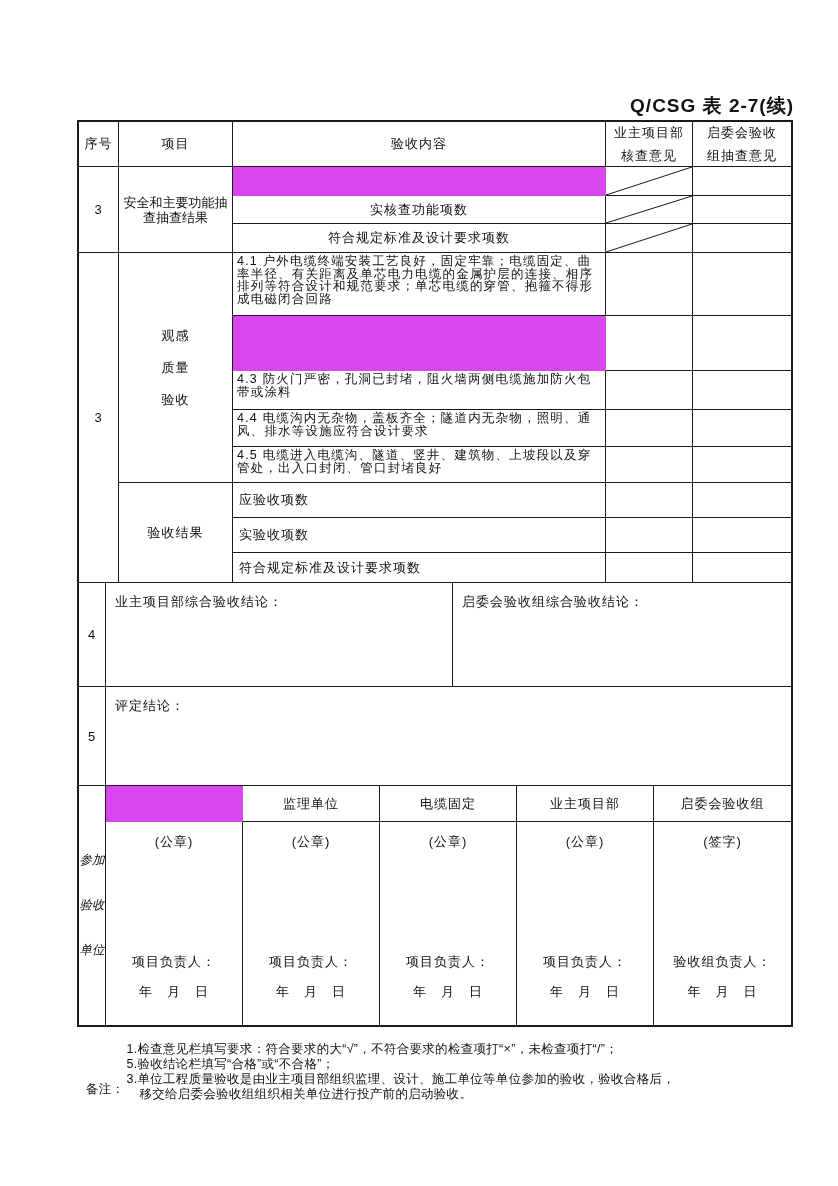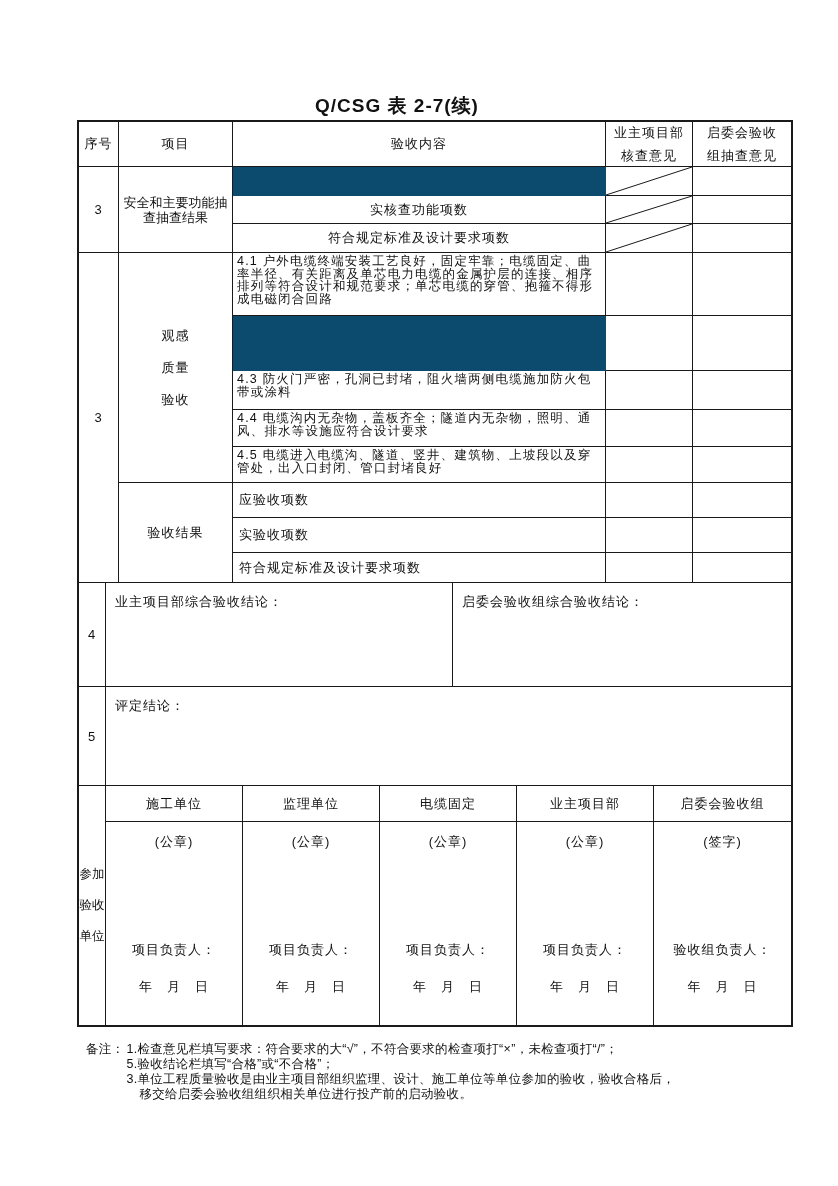--- a/index.html
+++ b/index.html
@@ -1,50 +1,50 @@
 <!DOCTYPE html>
 <html><head>
 <meta charset="utf-8">
 <style>
   html,body{margin:0;padding:0;background:#ffffff;}
   .page{position:relative;width:838px;height:1186px;background:#ffffff;
         font-family:"Liberation Sans","DejaVu Sans",sans-serif;color:#111111;overflow:hidden;}
-  .title{position:absolute;left:0;top:93px;width:794px;text-align:center;
+  .title{position:absolute;left:0;top:93px;width:794px;text-align:right;
          font-size:19px;font-weight:bold;letter-spacing:1px;}
   .tbl{position:absolute;left:77px;top:120px;width:716px;box-sizing:border-box;
-       border:2px solid #1a1a1a;background:#0c4a6e;}
+       border:2px solid #1a1a1a;background:#d946ef;}
   .grid{display:grid;width:712px;}
   #secA{grid-template-columns:40px 114px 373px 87px 98px;
         grid-template-rows:45px 29px 28px 29px 63px 55px 39px 37px 36px 35px 35px 30px;}
   #secB{grid-template-columns:27px 347px 338px;grid-template-rows:104px 99px;}
   #secC{grid-template-columns:27px 137px 137px 137px 137px 137px;grid-template-rows:36px 203px;}
   .cell{box-sizing:border-box;border-right:1px solid #1a1a1a;border-bottom:1px solid #1a1a1a;
         overflow:hidden;background:#ffffff;}
   .nr{border-right:none;}
-  .nb{border-bottom:none;}
+  .nb{border-bottom:none;gap:12px;}
   .cc{display:flex;align-items:center;justify-content:center;text-align:center;
       font-size:13px;letter-spacing:1px;}
   .colf{flex-direction:column;}
   .hdr2{line-height:23px;}
   .wrapitem{font-size:13px;letter-spacing:0;line-height:15px;padding:0 2px;}
   .tl{font-size:12.5px;letter-spacing:1.2px;line-height:12.7px;padding:2px 3px 0 4px;}
   .vl{display:flex;align-items:center;font-size:13px;letter-spacing:1px;padding-left:6px;}
   .concl{font-size:13px;letter-spacing:1px;padding:10px 0 0 9px;}
   .diag{position:relative;}
   .diag svg{position:absolute;left:0;top:0;width:100%;height:100%;display:block;}
   .gap14{gap:14px;}
   .signcell{display:flex;flex-direction:column;align-items:center;font-size:13px;letter-spacing:1px;}
   .signcell .seal{margin-top:11px;}
   .signcell .leader{margin-top:90px;}
   .signcell .date{margin-top:auto;margin-bottom:29px;}
   .partlabel{display:flex;flex-direction:column;align-items:center;justify-content:center;
-             gap:14px;font-size:12.5px;letter-spacing:0;}
+             gap:28px;font-size:12.5px;letter-spacing:0;font-style:italic;}
   .notes{position:absolute;left:86px;top:1042px;display:flex;font-size:12.5px;
          letter-spacing:0.3px;line-height:15px;color:#111111;}
-  .notes .lbl{white-space:nowrap;margin-right:2px;}
+  .notes .lbl{white-space:nowrap;margin-right:2px;margin-top:40px;}
   .notes .ln{white-space:nowrap;}
   .notes .ln.indent{padding-left:13px;}
 </style>
 </head>
 <body>
 
 <div class="page">
 
   <div class="title">Q/CSG 表 2-7(续)</div>
 
@@ -128,21 +128,20 @@
       <div class="cell concl nr" style="grid-column:2/span 2;grid-row:2">评定结论：</div>
     </div>
 
     <div class="grid" id="secC">
       <div class="cell partlabel nb" style="grid-column:1;grid-row:1/span 2">
         <span>参加</span>
         <span>验收</span>
         <span>单位</span>
       </div>
 
-      <div class="cell cc" style="grid-column:2;grid-row:1">施工单位</div>
       <div class="cell cc" style="grid-column:3;grid-row:1">监理单位</div>
       <div class="cell cc" style="grid-column:4;grid-row:1">电缆固定</div>
       <div class="cell cc" style="grid-column:5;grid-row:1">业主项目部</div>
       <div class="cell cc nr" style="grid-column:6;grid-row:1">启委会验收组</div>
 
       <div class="cell signcell nb" style="grid-column:2;grid-row:2">
         <span class="seal">(公章)</span>
         <span class="leader">项目负责人：</span>
         <span class="date">年　月　日</span>
       </div>

